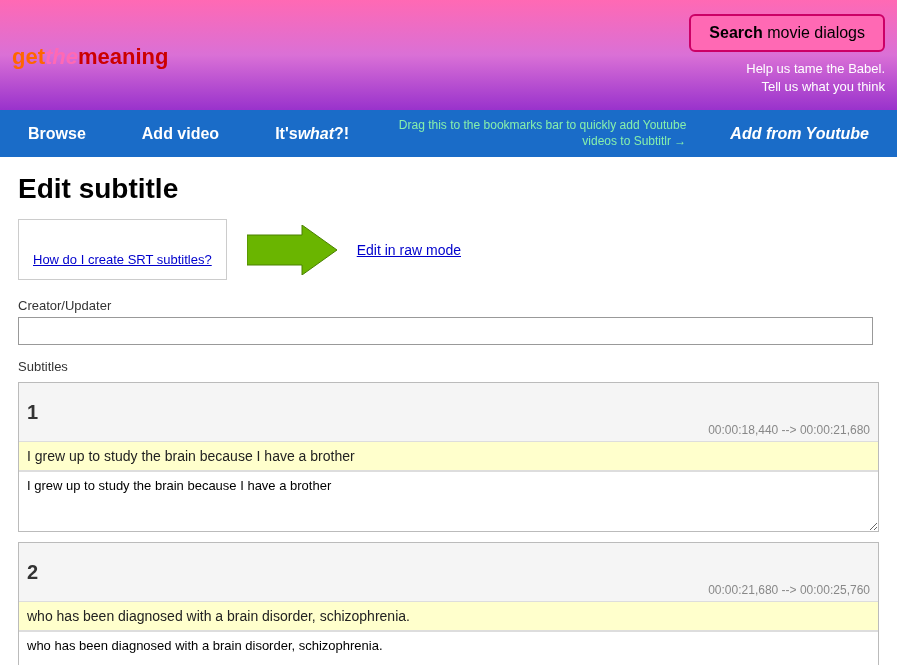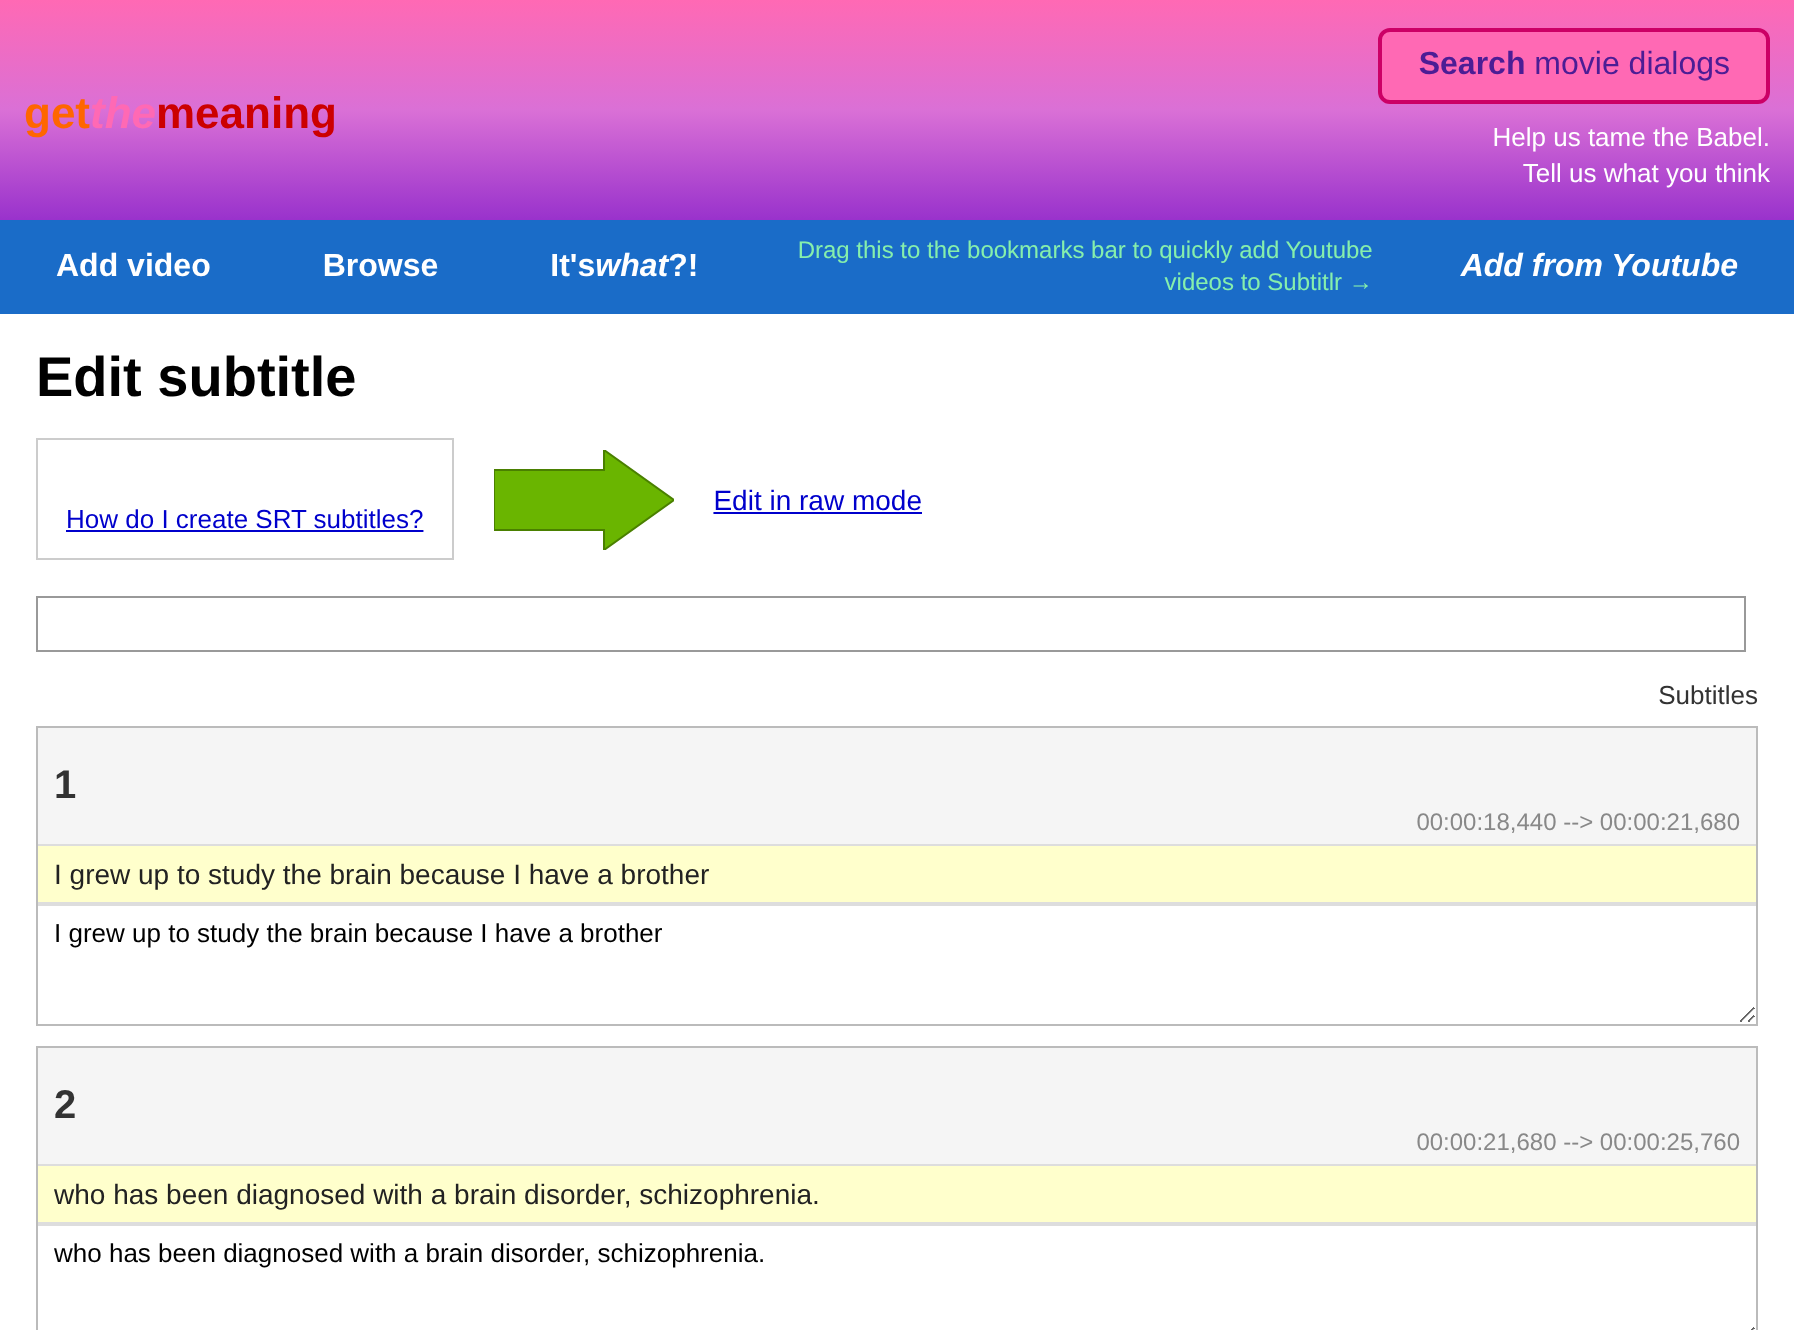--- a/index.html
+++ b/index.html
@@ -44,21 +44,21 @@
       align-items: flex-end;
       gap: 8px;
     }
     .search-button {
       background: #ff69b4;
       border: 2px solid #cc0066;
       border-radius: 6px;
       padding: 8px 18px;
       font-size: 16px;
       cursor: pointer;
-      color: #4c1d95;
+      color: #000000;
     }
     .search-button strong {
       font-weight: 900;
     }
     .help-text {
       color: #fff;
       font-size: 13px;
       text-align: right;
       line-height: 1.4;
     }
@@ -154,21 +154,20 @@
       padding: 4px 6px;
       font-size: 13px;
       background: #fff;
     }
 
     
     .subtitles-label {
       font-size: 13px;
       color: #333;
       margin: 14px 0 8px 0;
-      text-align: right;
     }
 
     
     .subtitle-block {
       border: 1px solid #bbb;
       margin-bottom: 10px;
       max-width: 880px;
     }
     .subtitle-header {
       display: flex;
@@ -222,22 +221,22 @@
       <strong>Search</strong><span> movie dialogs</span>
     </button>
     <div class="help-text">
       <span>Help us tame the Babel.</span><br>
       <span>Tell us what you think</span>
     </div>
   </div>
 </div>
 
 <nav class="navbar">
+  <a class="nav-item">Browse</a>
   <a class="nav-item">Add video</a>
-  <a class="nav-item">Browse</a>
   <a class="nav-item">It's <em>what</em>?!</a>
   <span class="nav-drag-text">Drag this to the bookmarks bar to quickly add Youtube videos to Subtitlr →</span>
   <a class="nav-item youtube">Add from Youtube</a>
 </nav>
 
 <div class="content">
 
   <h1 class="page-title">Edit subtitle</h1>
 
   
@@ -248,20 +247,21 @@
     </div>
     <div class="arrow-container">
       <svg class="arrow-shape" viewBox="0 0 90 50">
         <polygon points="0,10 55,10 55,0 90,25 55,50 55,40 0,40" fill="#6ab500" stroke="#4a8000" stroke-width="1"></polygon>
       </svg>
     </div>
     <a class="edit-raw-link" href="#">Edit in raw mode</a>
   </div>
 
   
+  <div class="field-label">Creator/Updater</div>
   <input class="text-input" type="text" value="" style="">
 
   
   <div class="subtitles-label">Subtitles</div>
 
   
   <div class="subtitle-block">
     <div class="subtitle-header">
       <span class="subtitle-num">1</span>
       <span class="subtitle-time">00:00:18,440 --&gt; 00:00:21,680</span>

